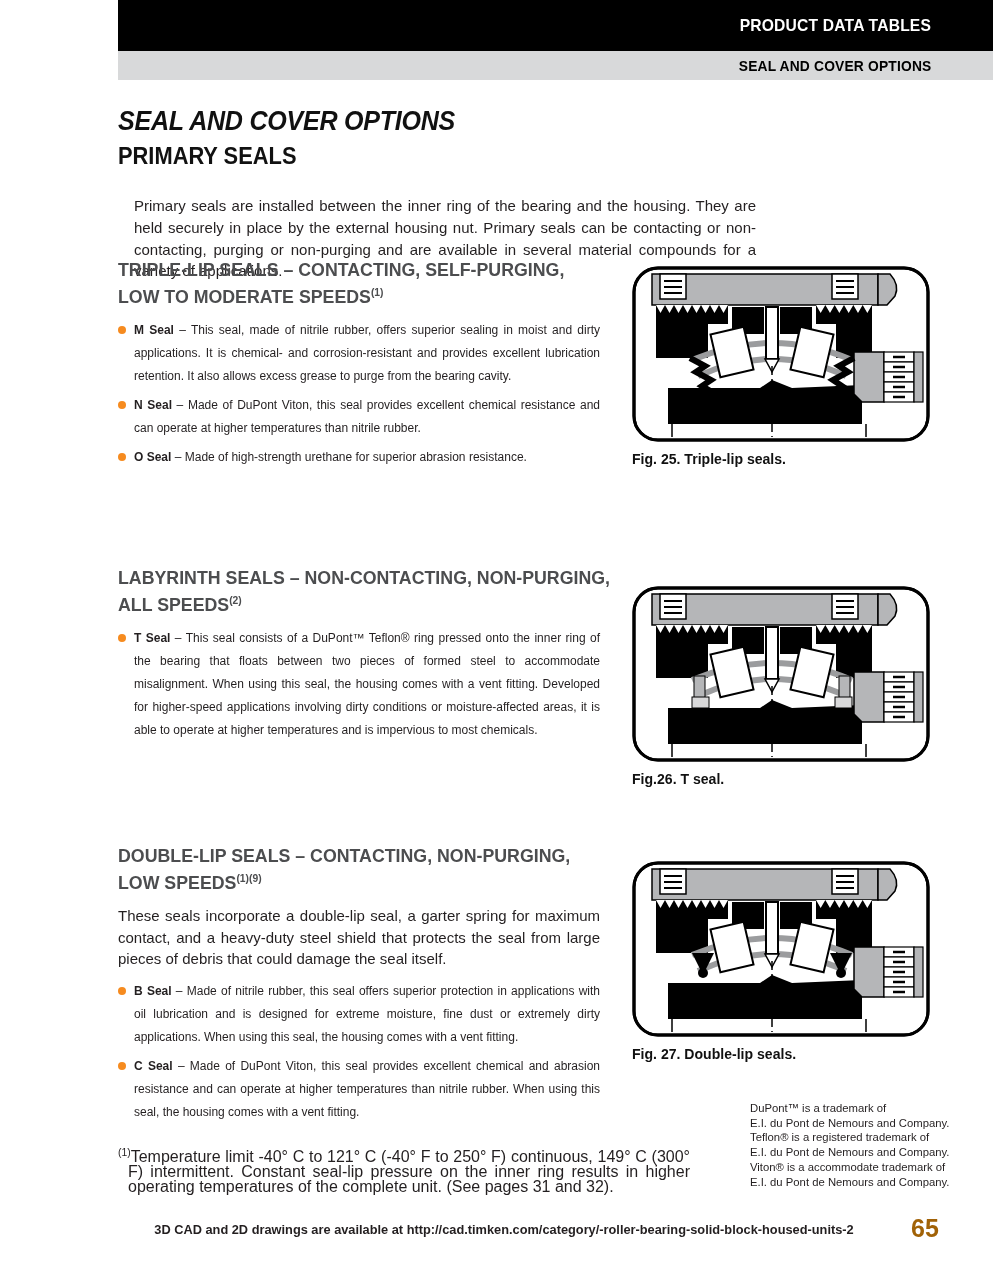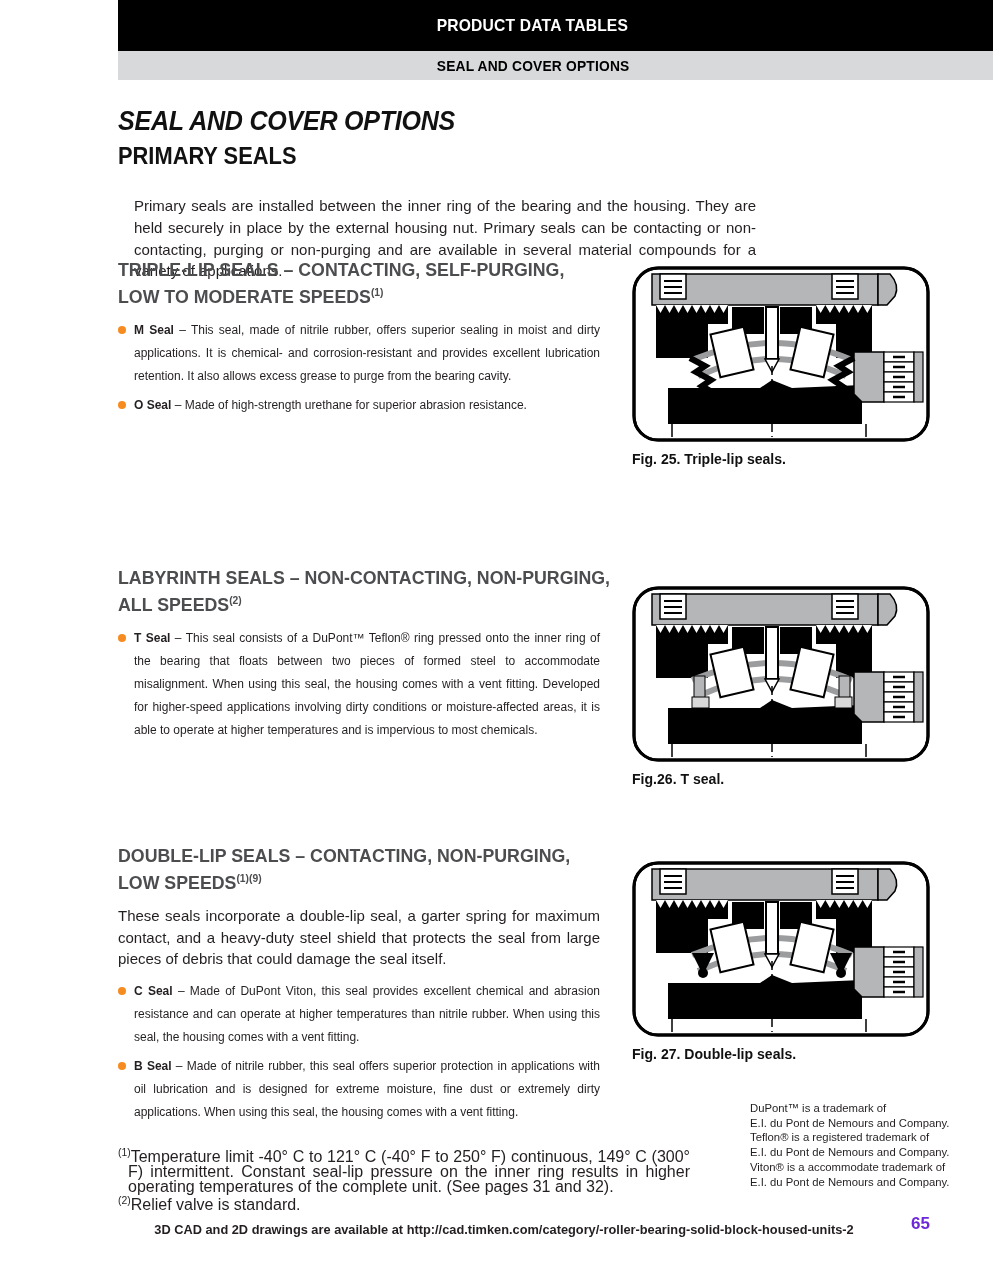--- a/index.html
+++ b/index.html
@@ -2,21 +2,21 @@
 <html style="--accent_orange: #F68B1F; --heading_gray: #4C4D4F; --band_gray: #D8D9DA; --figure_gray: #B5B6B8; --figure_light_gray: #D9D9DA;"><head>
 <meta charset="utf-8">
 <style>
   html,body{margin:0;padding:0;}
   body{
     width:1000px;height:1280px;position:relative;background:#fff;
     font-family:"Liberation Sans",sans-serif;color:#231f20;overflow:hidden;
   }
   
   .band{position:absolute;left:118px;width:875px;box-sizing:border-box;
-    display:flex;align-items:center;justify-content:center;padding-right:62px;}
+    display:flex;align-items:center;justify-content:flex-end;padding-right:62px;}
   .band-black{top:0;height:51px;background:#000;color:#fff;}
   .band-gray{top:51px;height:29px;background:var(--band_gray);color:#000;}
   .band span{font-weight:bold;transform:scaleX(.92);transform-origin:right;letter-spacing:.2px;}
   .band-black span{font-size:17px;}
   .band-gray span{font-size:15px;}
 
   h1.title{position:absolute;left:118px;top:106px;margin:0;font-size:27px;font-weight:bold;
     font-style:italic;color:#111;transform:scaleX(.93);transform-origin:left;letter-spacing:-.3px;white-space:nowrap;}
   h2.subtitle{position:absolute;left:118px;top:143px;margin:0;font-size:23px;font-weight:bold;
     color:#111;transform:scaleX(.95);transform-origin:left;white-space:nowrap;}
@@ -42,21 +42,21 @@
 
   .footnotes{position:absolute;left:118px;top:1146px;width:572px;
     font-size:16px;line-height:14.6px;}
   .footnotes .fn{padding-left:10px;text-indent:-10px;text-align:justify;}
   .footnotes sup{font-size:.65em;}
 
   .trademarks{position:absolute;left:750px;top:1101px;font-size:11.3px;line-height:14.7px;}
 
   .footer-text{position:absolute;left:118px;top:1222px;width:772px;text-align:center;
     font-weight:bold;font-size:13.2px;transform:scaleX(.97);transform-origin:center;white-space:nowrap;}
-  .page-num{position:absolute;left:911px;top:1214px;font-weight:bold;font-size:17px;color:#6d28d9;}
+  .page-num{position:absolute;left:911px;top:1214px;font-weight:bold;font-size:25px;color:#a16207;}
 </style>
 </head>
 <body>
 
 <header>
   <div class="band band-black">
     <span>PRODUCT DATA TABLES</span>
   </div>
   <div class="band band-gray">
     <span>SEAL AND COVER OPTIONS</span>
@@ -67,20 +67,21 @@
 <h2 class="subtitle">PRIMARY SEALS</h2>
 <p class="intro">Primary seals are installed between the inner ring of the bearing and the housing. They are held securely in place by the external housing nut. Primary seals can be contacting or non-contacting, purging or non-purging and are available in several material compounds for a variety of applications.</p>
 
 <section class="sec" style="top:258px">
   <h3>
     <span>TRIPLE-LIP SEALS – CONTACTING, SELF-PURGING,</span><br>
     <span>LOW TO MODERATE SPEEDS</span><sup>(1)</sup>
   </h3>
   <ul>
     <li><span class="dot"></span><strong>M Seal</strong> <span>– This seal, made of nitrile rubber, offers superior sealing in moist and dirty applications. It is chemical- and corrosion-resistant and provides excellent lubrication retention. It also allows excess grease to purge from the bearing cavity.</span></li>
+    <li><span class="dot"></span><strong>N Seal</strong> <span>– Made of DuPont Viton, this seal provides excellent chemical resistance and can operate at higher temperatures than nitrile rubber.</span></li>
     <li><span class="dot"></span><strong>O Seal</strong> <span>– Made of high-strength urethane for superior abrasion resistance.</span></li>
   </ul>
 </section>
 
 <section class="sec" style="top:566px">
   <h3>
     <span>LABYRINTH SEALS – NON-CONTACTING, NON-PURGING,</span><br>
     <span>ALL SPEEDS</span><sup>(2)</sup>
   </h3>
   <ul>
@@ -88,22 +89,22 @@
   </ul>
 </section>
 
 <section class="sec" style="top:844px">
   <h3>
     <span>DOUBLE-LIP SEALS – CONTACTING, NON-PURGING,</span><br>
     <span>LOW SPEEDS</span><sup>(1)(9)</sup>
   </h3>
   <p class="body">These seals incorporate a double-lip seal, a garter spring for maximum contact, and a heavy-duty steel shield that protects the seal from large pieces of debris that could damage the seal itself.</p>
   <ul>
+    <li><span class="dot"></span><strong>B Seal</strong> <span>– Made of nitrile rubber, this seal offers superior protection in applications with oil lubrication and is designed for extreme moisture, fine dust or extremely dirty applications. When using this seal, the housing comes with a vent fitting.</span></li>
     <li><span class="dot"></span><strong>C Seal</strong> <span>– Made of DuPont Viton, this seal provides excellent chemical and abrasion resistance and can operate at higher temperatures than nitrile rubber. When using this seal, the housing comes with a vent fitting.</span></li>
-    <li><span class="dot"></span><strong>B Seal</strong> <span>– Made of nitrile rubber, this seal offers superior protection in applications with oil lubrication and is designed for extreme moisture, fine dust or extremely dirty applications. When using this seal, the housing comes with a vent fitting.</span></li>
   </ul>
 </section>
 
 <figure class="fig" style="top:266px">
   <div class="figbox"><svg viewBox="0 0 298 176" width="298" height="176" xmlns="http://www.w3.org/2000/svg">
     <rect x="2" y="2" width="294" height="172" rx="24" fill="#fff" stroke="#000" stroke-width="3"></rect>
     <rect x="20" y="8" width="226" height="31" fill="#B5B6B8" stroke="#000" stroke-width="1.5"></rect>
     <path d="M246,8 h12 q10,11 5,22 l-8,9 h-9 Z" fill="#B5B6B8" stroke="#000" stroke-width="1.5"></path>
     <rect x="28" y="8" width="26" height="25" fill="#fff" stroke="#000" stroke-width="1.5"></rect>
     <path d="M32,15 h18 M32,21 h18 M32,27 h18" stroke="#000" stroke-width="2"></path>
@@ -238,21 +239,20 @@
         <circle cx="71" cy="112" r="5" fill="#000"></circle>
         <path d="M198,92 l11,22 l11,-22 Z" fill="#000"></path>
         <circle cx="209" cy="112" r="5" fill="#000"></circle>
     <rect x="2" y="2" width="294" height="172" rx="24" fill="none" stroke="#000" stroke-width="3"></rect>
   </svg></div>
   <figcaption>Fig. 27. Double-lip seals.</figcaption>
 </figure>
 
 <div class="footnotes">
   <div class="fn"><sup>(1)</sup><span>Temperature limit -40° C to 121° C (-40° F to 250° F) continuous, 149° C (300° F) intermittent. Constant seal-lip pressure on the inner ring results in higher operating temperatures of the complete unit. (See pages 31 and 32).</span></div>
-  <div class="fn"><sup>(2)</sup><span>Relief valve is standard.</span></div>
 </div>
 
 <div class="trademarks">
   <div>DuPont™ is a trademark of</div>
   <div>E.I. du Pont de Nemours and Company.</div>
   <div>Teflon® is a registered trademark of</div>
   <div>E.I. du Pont de Nemours and Company.</div>
   <div>Viton® is a accommodate trademark of</div>
   <div>E.I. du Pont de Nemours and Company.</div>
 </div>

